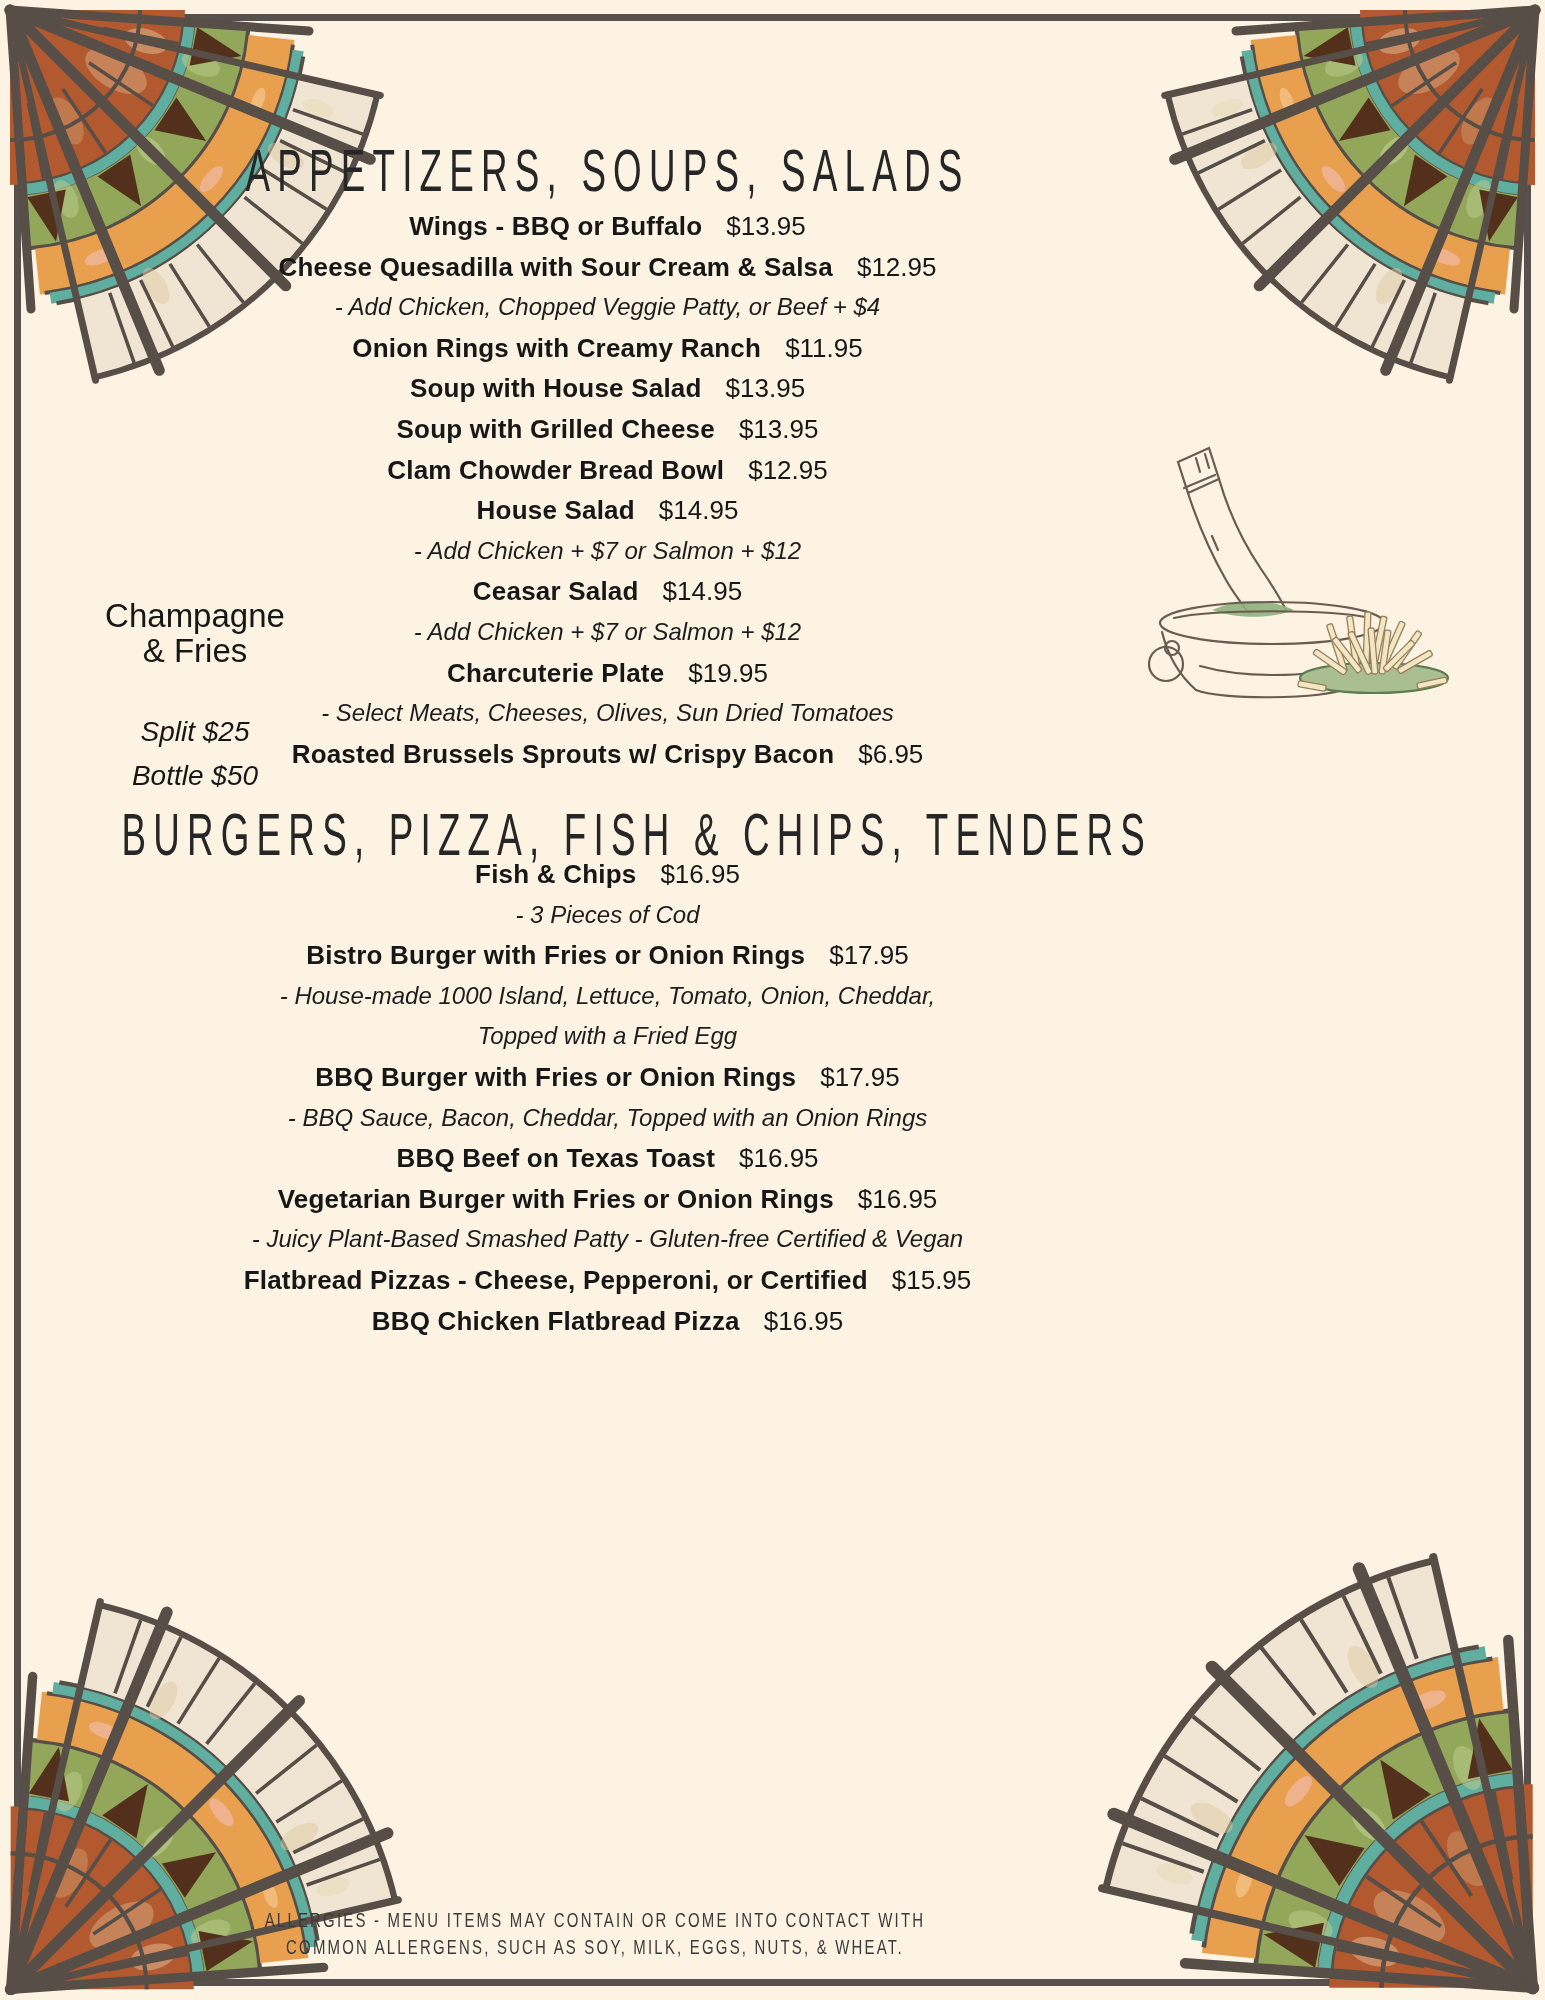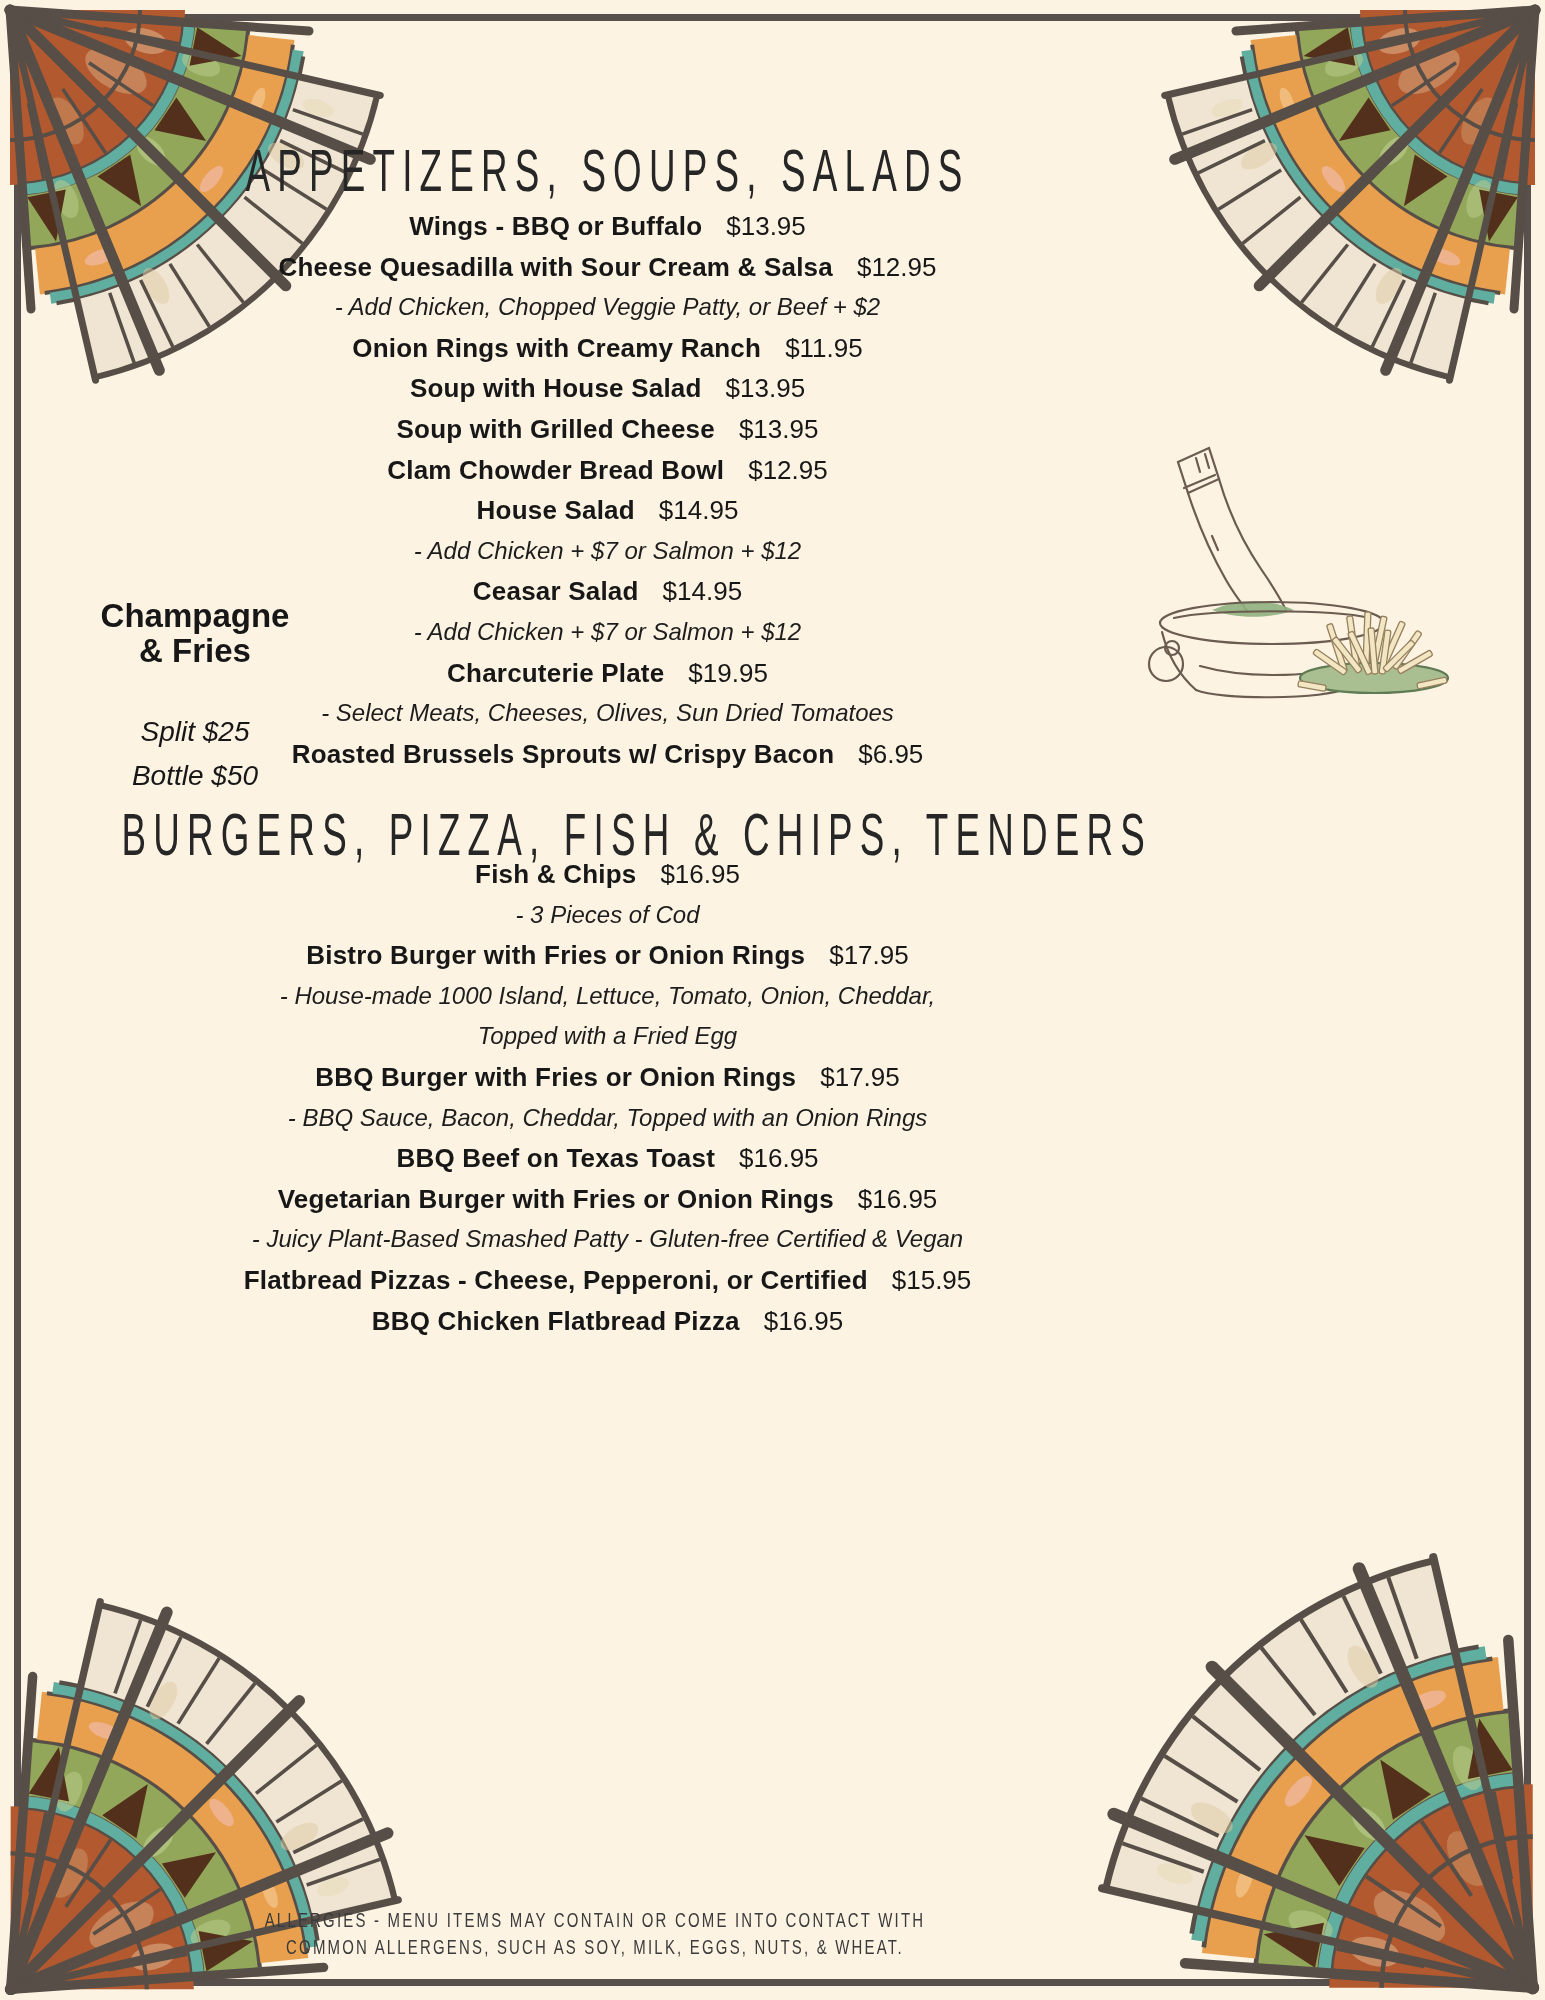--- a/index.html
+++ b/index.html
@@ -23,21 +23,21 @@
     margin:0;font-weight:200;color:#262626;
     font-size:46px;letter-spacing:9px;
     transform:scale(0.80,1.28);transform-origin:center top;
     white-space:nowrap;
   }
   .menu-row{height:40.6px;line-height:40.6px;white-space:nowrap;}
   .menu-row .nm{font-weight:700;font-size:26px;letter-spacing:.2px;}
   .menu-row .pr{font-weight:400;font-size:26px;margin-left:24px;}
   .menu-row.note{font-style:italic;font-size:24px;color:#1d1d1d;}
   .callout{position:absolute;left:60px;top:598px;width:270px;text-align:center;z-index:5;}
-  .callout .ttl{font-weight:700;font-size:33px;line-height:35px;}
+  .callout .ttl{font-weight:400;font-size:33px;line-height:35px;}
   .callout .opts{margin-top:42px;font-style:italic;font-size:28px;line-height:44px;}
   .illo{position:absolute;left:1112px;top:438px;z-index:3;}
   .footer{position:absolute;left:0;top:1905px;width:1190px;text-align:center;z-index:5;}
   .footer div{
     font-size:17px;letter-spacing:2.5px;line-height:27px;color:#3b3b3b;font-weight:300;
     transform:scale(0.88,1.18);transform-origin:center top;white-space:nowrap;
   }
   .defs-hidden{position:absolute;width:0;height:0;overflow:hidden;}
 </style>
 </head>
@@ -137,21 +137,21 @@
 <svg class="corner br" width="500" height="500">
     <use href="#fanSym"></use>
   </svg>
 
 <div class="content-block" style="top:136px;">
   <h1 class="section-title">APPETIZERS, SOUPS, SALADS</h1>
 </div>
 <div class="content-block" style="top:206px;">
     <div class="menu-row"><span class="nm">Wings - BBQ or Buffalo</span><span class="pr">$13.95</span></div>
     <div class="menu-row"><span class="nm">Cheese Quesadilla with Sour Cream &amp; Salsa</span><span class="pr">$12.95</span></div>
-    <div class="menu-row note">- Add Chicken, Chopped Veggie Patty, or Beef + $2</div>
+    <div class="menu-row note">- Add Chicken, Chopped Veggie Patty, or Beef + $4</div>
     <div class="menu-row"><span class="nm">Onion Rings with Creamy Ranch</span><span class="pr">$11.95</span></div>
     <div class="menu-row"><span class="nm">Soup with House Salad</span><span class="pr">$13.95</span></div>
     <div class="menu-row"><span class="nm">Soup with Grilled Cheese</span><span class="pr">$13.95</span></div>
     <div class="menu-row"><span class="nm">Clam Chowder Bread Bowl</span><span class="pr">$12.95</span></div>
     <div class="menu-row"><span class="nm">House Salad</span><span class="pr">$14.95</span></div>
     <div class="menu-row note">- Add Chicken + $7 or Salmon + $12</div>
     <div class="menu-row"><span class="nm">Ceasar Salad</span><span class="pr">$14.95</span></div>
     <div class="menu-row note">- Add Chicken + $7 or Salmon + $12</div>
     <div class="menu-row"><span class="nm">Charcuterie Plate</span><span class="pr">$19.95</span></div>
     <div class="menu-row note">- Select Meats, Cheeses, Olives, Sun Dried Tomatoes</div>

